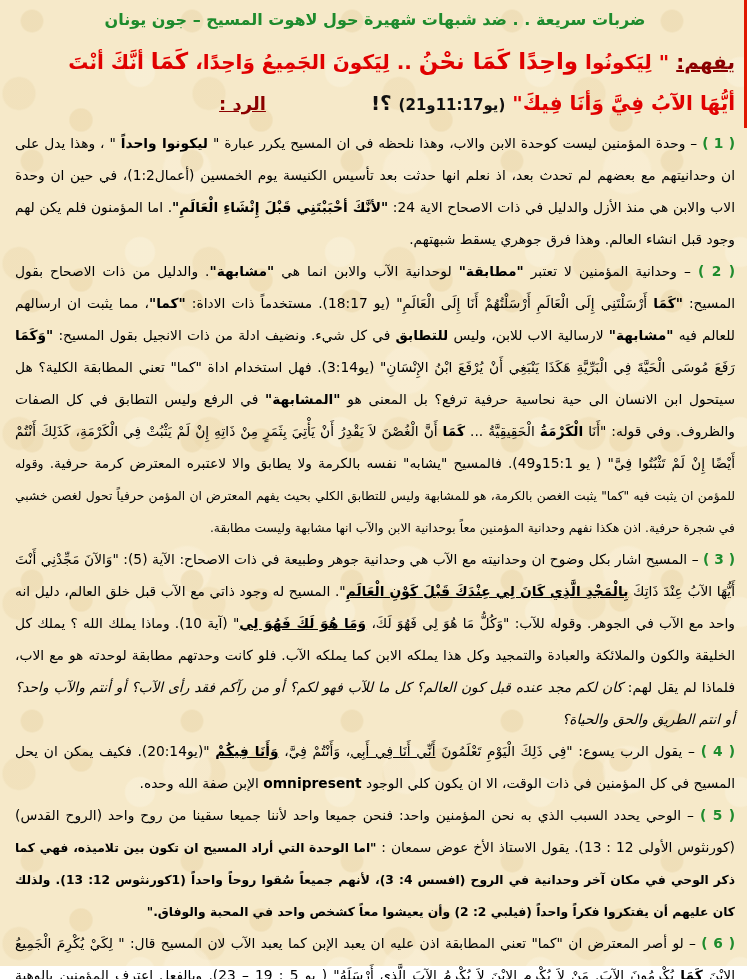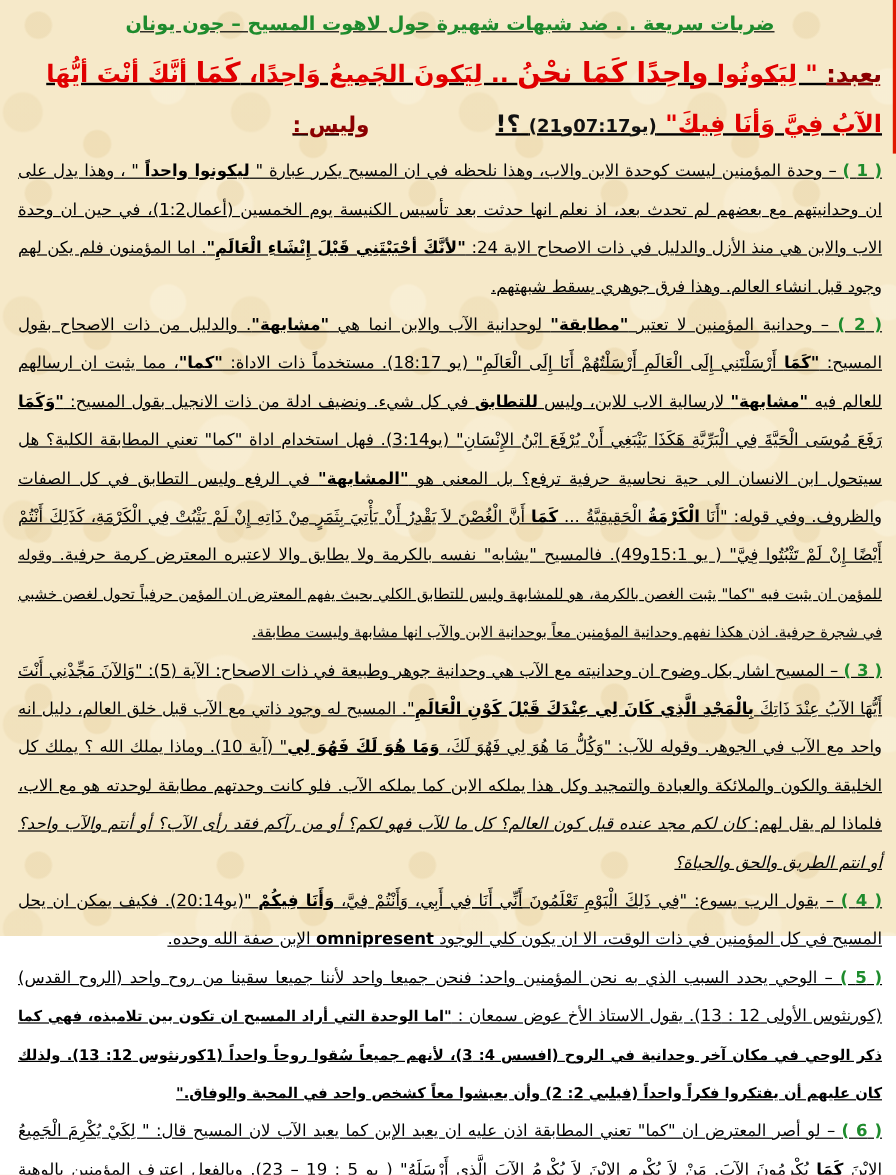--- a/index.html
+++ b/index.html
@@ -2,31 +2,30 @@
 <html lang="ar" dir="rtl"><head>
 <meta charset="utf-8">
 <style>
   html,body{margin:0;padding:0;}
   body{
     width:747px;height:979px;overflow:hidden;
     font-family:"DejaVu Sans",sans-serif;
     direction:rtl;
   }
   .page{
-    position:relative;width:747px;height:780px;box-sizing:border-box;
+    position:relative;width:747px;height:966px;box-sizing:border-box;
     padding:8px 10px 0 13px;
     background-color:#f6e9c9;
     background-image:
       radial-gradient(circle at 20% 15%, rgba(233,214,170,.55) 0 6%, transparent 7%),
       radial-gradient(circle at 70% 40%, rgba(250,242,220,.6) 0 8%, transparent 9%),
       radial-gradient(circle at 45% 75%, rgba(233,212,165,.5) 0 7%, transparent 8%),
       radial-gradient(circle at 85% 85%, rgba(250,241,219,.5) 0 9%, transparent 10%),
       radial-gradient(circle at 10% 55%, rgba(236,218,176,.5) 0 8%, transparent 9%);
     background-size:160px 140px,200px 180px,180px 160px,220px 200px,190px 170px;
-    text-decoration:underline;
   }
   .red-edge{position:absolute;top:0;right:0;width:3px;height:128px;background:#e01800;}
   .header-title{
     text-align:center;color:#1e8b2d;font-weight:bold;font-size:16px;
     letter-spacing:.5px;margin:2px 0 10px 0;
   }
   .shubha{
     font-size:20px;font-weight:bold;line-height:1.95;
     text-align:right;margin:0 2px 4px 14px;color:#e00000;
   }
@@ -50,21 +49,21 @@
   .latin{direction:ltr;unicode-bidi:embed;}
 </style>
 </head>
 <body>
 
 <div class="page">
   <div class="red-edge"></div>
 
   <div class="header-title">ضربات سريعة . . ضد شبهات شهيرة حول لاهوت المسيح – جون يونان</div>
 
-  <div class="shubha"><span class="m u">يعبد:</span><span> " لِيَكونُوا </span><span class="xxb">واحِدًا كَمَا نحْنُ</span><span> .. لِيَكونَ الجَمِيعُ وَاحِدًا، </span><span class="xxb">كَمَا</span><span> أنَّكَ أنْتَ أيُّهَا الآبُ فِيَّ وَأنَا فِيكَ" </span><span class="ref">(يو07:17و21)</span><span class="k"> ؟!</span><span class="radd">وليس :</span></div>
+  <div class="shubha"><span class="m u">يفهم:</span><span> " لِيَكونُوا </span><span class="xxb">واحِدًا كَمَا نحْنُ</span><span> .. لِيَكونَ الجَمِيعُ وَاحِدًا، </span><span class="xxb">كَمَا</span><span> أنَّكَ أنْتَ أيُّهَا الآبُ فِيَّ وَأنَا فِيكَ" </span><span class="ref">(يو11:17و21)</span><span class="k"> ؟!</span><span class="radd">الرد :</span></div>
 
   <div class="article">
     <p><span class="g">( 1 )</span><span> – وحدة المؤمنين ليست كوحدة الابن والاب، وهذا نلحظه في ان المسيح يكرر عبارة " </span><span class="b">ليكونوا واحداً</span><span> " ، وهذا يدل على ان وحدانيتهم مع بعضهم لم تحدث بعد، اذ نعلم انها حدثت بعد تأسيس الكنيسة يوم الخمسين (أعمال1:2)، في حين ان وحدة الاب والابن هي منذ الأزل والدليل في ذات الاصحاح الاية 24: </span><span class="b">"لأنَّكَ أحْبَبْتَنِي قَبْلَ إِنْشَاءِ الْعَالَمِ"</span><span>. اما المؤمنون فلم يكن لهم وجود قبل انشاء العالم. وهذا فرق جوهري يسقط شبهتهم.</span></p>
     <p><span class="g">( 2 )</span><span> –  وحدانية المؤمنين لا تعتبر </span><span class="b">"مطابقة"</span><span> لوحدانية الآب والابن انما هي </span><span class="b">"مشابهة"</span><span>. والدليل من ذات الاصحاح بقول المسيح: </span><span class="b">"كَمَا</span><span> أَرْسَلْتَنِي إِلَى الْعَالَمِ أَرْسَلْتُهُمْ أَنَا إِلَى الْعَالَمِ" (يو 18:17). مستخدماً ذات الاداة: </span><span class="b">"كما"</span><span>، مما يثبت ان ارسالهم للعالم فيه </span><span class="b">"مشابهة"</span><span> لارسالية الاب للابن، وليس </span><span class="b">للتطابق</span><span> في كل شيء. ونضيف ادلة من ذات الانجيل بقول المسيح: </span><span class="b">"وَكَمَا</span><span> رَفَعَ مُوسَى الْحَيَّةَ فِي الْبَرِّيَّةِ هَكَذَا يَنْبَغِي أَنْ يُرْفَعَ ابْنُ الإِنْسَانِ" (يو3:14). فهل استخدام اداة "كما" تعني المطابقة الكلية؟ هل سيتحول ابن الانسان الى حية نحاسية حرفية ترفع؟ بل المعنى هو </span><span class="b">"المشابهة"</span><span> في الرفع وليس التطابق في كل الصفات والظروف. وفي قوله: "أَنَا </span><span class="b">الْكَرْمَةُ</span><span> الْحَقِيقِيَّةُ ... </span><span class="b">كَمَا</span><span> أَنَّ الْغُصْنَ لاَ يَقْدِرُ أَنْ يَأْتِيَ بِثَمَرٍ مِنْ ذَاتِهِ إِنْ لَمْ يَثْبُتْ فِي الْكَرْمَةِ، كَذَلِكَ أَنْتُمْ أَيْضًا إِنْ لَمْ تَثْبُتُوا فِيَّ" ( يو 15:1و49). فالمسيح "يشابه" نفسه بالكرمة ولا يطابق والا لاعتبره المعترض كرمة حرفية. </span><span class="sm">وقوله للمؤمن ان يثبت فيه "كما" يثبت الغصن بالكرمة، هو للمشابهة وليس للتطابق الكلي بحيث يفهم المعترض ان المؤمن حرفياً تحول لغصن خشبي في شجرة حرفية. اذن هكذا نفهم وحدانية المؤمنين معاً بوحدانية الابن والآب انها مشابهة وليست مطابقة.</span></p>
     <p><span class="g">( 3 )</span><span> –  المسيح اشار بكل وضوح ان وحدانيته مع الآب هي وحدانية جوهر وطبيعة في ذات الاصحاح:  الآية (5): "وَالآنَ مَجِّدْنِي أَنْتَ أَيُّهَا الآبُ عِنْدَ ذَاتِكَ </span><span class="b u">بِالْمَجْدِ الَّذِي كَانَ لِي عِنْدَكَ قَبْلَ كَوْنِ الْعَالَمِ</span><span>". المسيح له وجود ذاتي مع الآب قبل خلق العالم، دليل انه واحد مع الآب في الجوهر. وقوله للآب: "وَكُلُّ مَا هُوَ لِي فَهُوَ لَكَ، </span><span class="b u">وَمَا هُوَ لَكَ فَهُوَ لِي</span><span>" (آية 10). وماذا يملك الله ؟ يملك كل الخليقة والكون والملائكة والعبادة والتمجيد وكل هذا يملكه الابن كما يملكه الآب.  فلو كانت وحدتهم مطابقة لوحدته هو مع الاب، فلماذا لم يقل لهم: </span><span class="i">كان لكم مجد عنده قبل كون العالم؟ كل ما للآب فهو لكم؟ أو من رآكم فقد رأى الآب؟ أو أنتم والآب واحد؟ أو انتم الطريق والحق والحياة؟</span></p>
     <p><span class="g">( 4 )</span><span> – يقول الرب يسوع: "فِي ذَلِكَ الْيَوْمِ تَعْلَمُونَ </span><span class="u">أَنِّي أَنَا فِي أَبِي</span><span>، وَأَنْتُمْ فِيَّ، </span><span class="b u">وَأَنَا فِيكُمْ</span><span> "(يو20:14). فكيف يمكن ان يحل المسيح في كل المؤمنين في ذات الوقت، الا ان يكون كلي الوجود </span><span class="b latin">omnipresent</span><span> الإبن صفة الله وحده.</span></p>
     <p><span class="g">( 5 )</span><span> – الوحي يحدد السبب الذي به نحن المؤمنين واحد: فنحن جميعا واحد لأننا جميعا سقينا من روح واحد (الروح القدس) (كورنثوس الأولى 12 : 13). يقول الاستاذ الأخ عوض سمعان : </span><span class="b sm">"اما الوحدة التي أراد المسيح ان تكون بين تلاميذه، فهي كما ذكر الوحي في مكان آخر وحدانية في الروح (افسس 4: 3)، لأنهم جميعاً سُقوا روحاً واحداً (1كورنثوس 12: 13). ولذلك كان عليهم أن يفتكروا فكراً واحداً (فيلبي 2: 2) وأن يعيشوا معاً كشخص واحد في المحبة والوفاق."</span></p>
     <p><span class="g">( 6 )</span><span> – لو أصر المعترض ان "كما" تعني المطابقة اذن عليه ان يعبد الإبن كما يعبد الآب لان المسيح قال: " لِكَيْ يُكْرِمَ الْجَمِيعُ الإِبْنَ </span><span class="b u">كَمَا</span><span> يُكْرِمُونَ الآبَ. مَنْ لاَ يُكْرِمِ الإِبْنَ لاَ يُكْرِمُ الآبَ الَّذِي أَرْسَلَهُ" ( يو 5 : 19 – 23). وبالفعل اعترف المؤمنين بالوهية المسيح في ذات الانجيل: </span></p>
   </div>
 </div>

